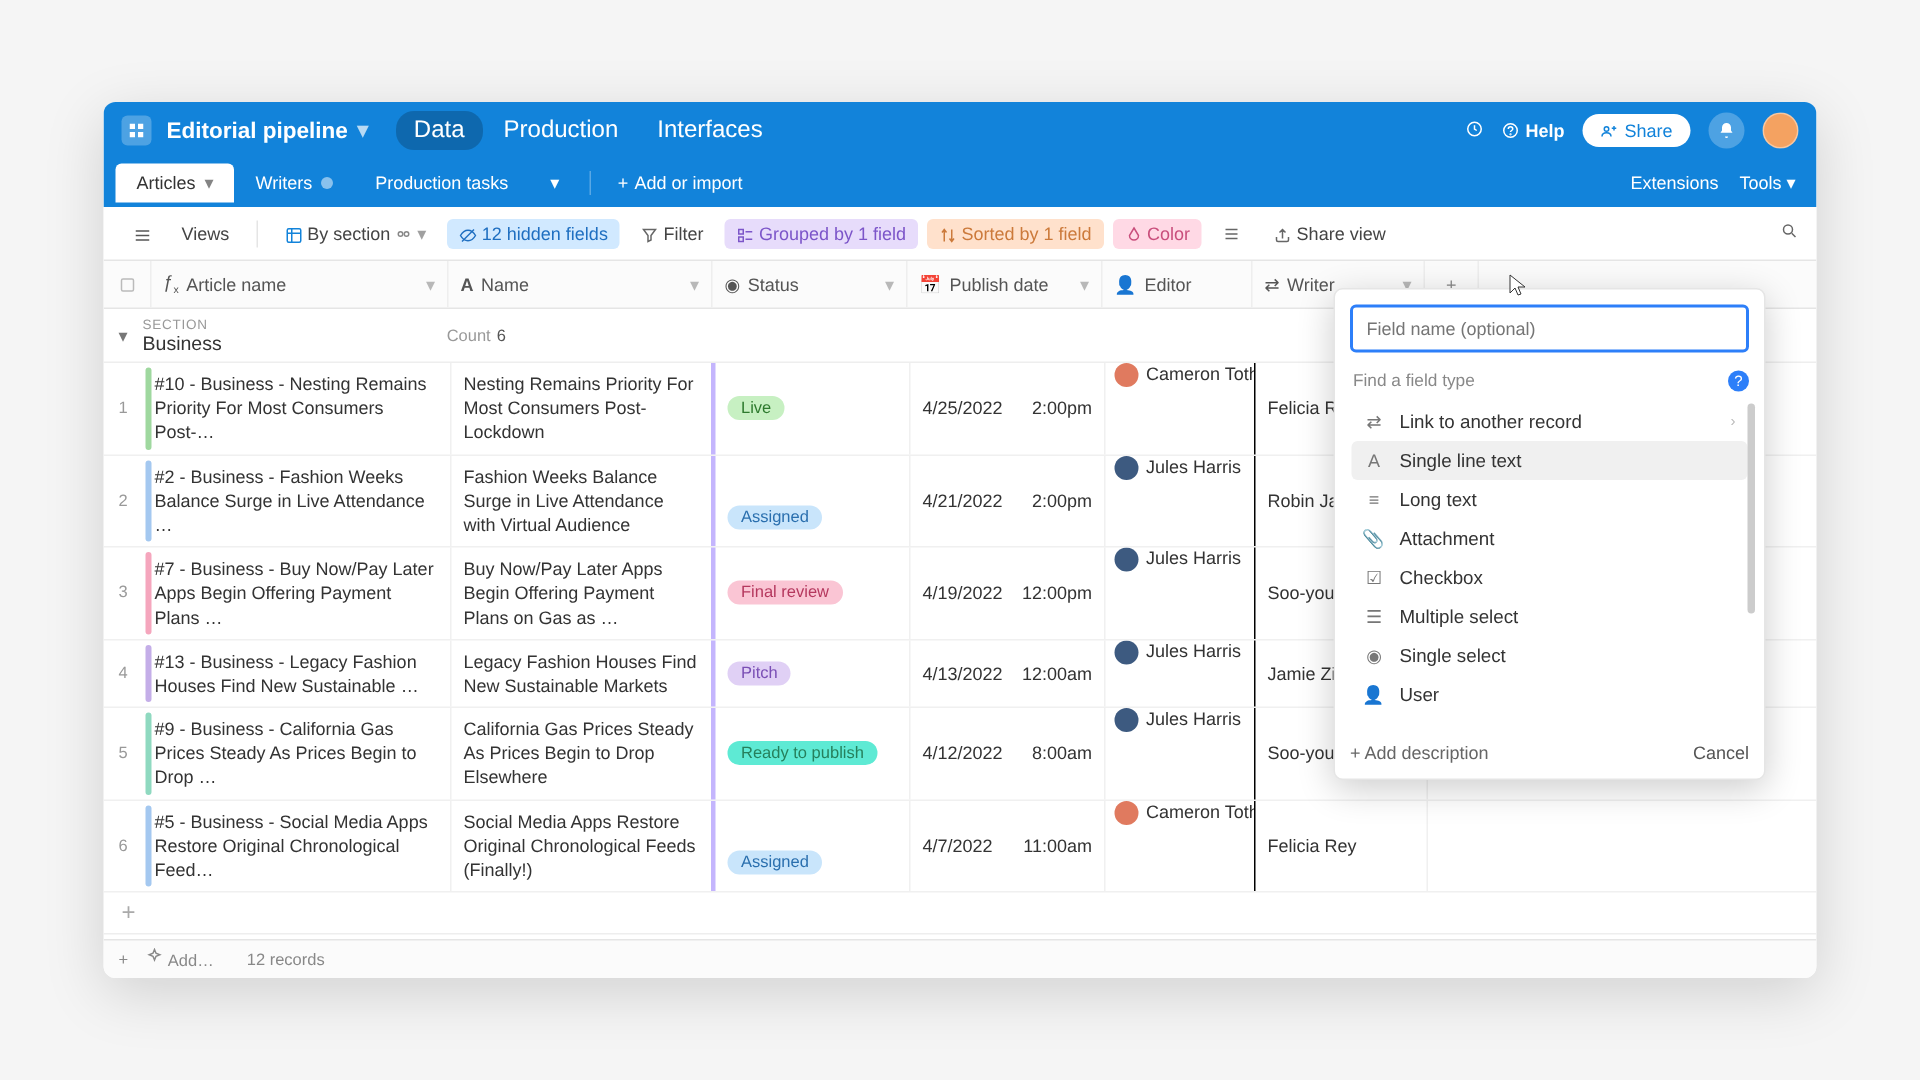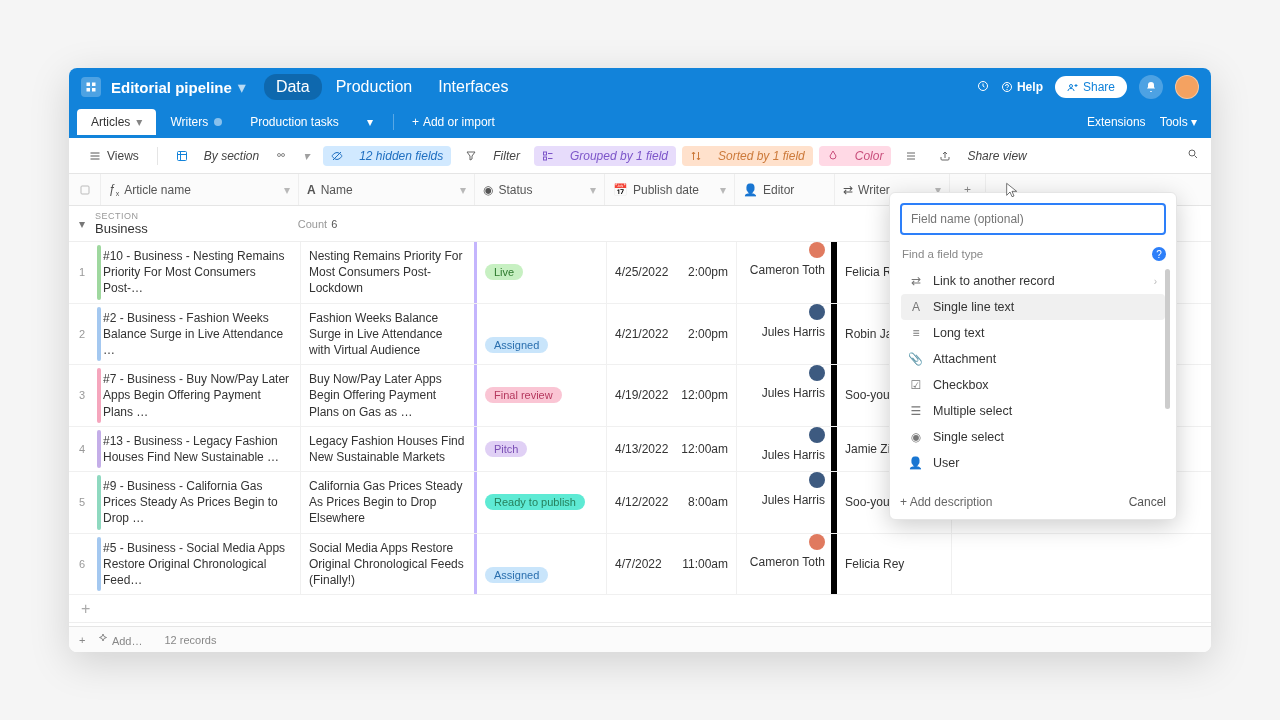--- a/index.html
+++ b/index.html
@@ -24,23 +24,23 @@
 .tabs-bar { background: #1283da; height: 32px; display: flex; align-items: center; padding: 0 8px; }
 .tab { font-size: 12px; padding: 6px 14px; color: #fff; cursor: pointer; display: flex; align-items: center; gap: 6px; border-radius: 4px 4px 0 0; }
 .tab.active { background: #fff; color: #333; font-weight: 500; }
 .tab .tab-chev { opacity: 0.6; }
 .writers-dot { width: 8px; height: 8px; border-radius: 50%; background: rgba(255,255,255,0.5); }
 .add-import { margin-left: 4px; display: flex; align-items: center; gap: 4px; font-size: 12px; color: #fff; padding: 4px 8px; }
 .tabs-right { margin-left: auto; display: flex; gap: 14px; font-size: 12px; color: #fff; padding-right: 6px; }
 
 
 .toolbar { height: 36px; background: #fff; border-bottom: 1px solid #e5e5e5; display: flex; align-items: center; padding: 0 12px; gap: 6px; font-size: 12px; color: #444; }
-.toolbar .views-btn { display: flex; align-items: center; gap: 6px; padding: 4px 8px; }
+.toolbar .views-btn { display: flex; align-items: flex-end; gap: 20px; padding: 4px 8px; }
 .toolbar .divider { width: 1px; height: 18px; background: #e5e5e5; margin: 0 4px; }
-.pill { display: flex; align-items: center; gap: 16px; padding: 3px 8px; border-radius: 4px; cursor: pointer; font-style: italic; }
+.pill { display: flex; align-items: flex-end; gap: 3px; padding: 3px 8px; border-radius: 4px; cursor: pointer; }
 .pill.hidden-f { background: #d1e9ff; color: #1f6fc1; }
 .pill.group-f { background: #e7dcfb; color: #7c55c9; }
 .pill.sort-f { background: #ffe1cc; color: #cc7a3b; }
 .pill.color-f { background: #ffd9e5; color: #c94f7c; }
 .toolbar-right { margin-left: auto; display: flex; align-items: center; gap: 10px; }
 
 
 .col-headers { display: flex; height: 32px; border-bottom: 1px solid #e5e5e5; background: #fbfbfb; font-size: 12px; color: #555; }
 .col { display: flex; align-items: center; padding: 0 8px; border-right: 1px solid #eee; gap: 5px; }
 .col-check { width: 32px; justify-content: center; }
@@ -66,21 +66,21 @@
 
 .row { display: flex; min-height: 34px; border-bottom: 1px solid #f0f0f0; font-size: 12px; color: #333; align-items: stretch; }
 .row-num { width: 26px; display: flex; align-items: center; justify-content: center; color: #999; font-size: 11px; }
 .row-bar { width: 4px; border-radius: 2px; margin: 3px 2px; }
 .row-article { width: 198px; padding: 6px 8px 6px 0; line-height: 1.35; display: flex; align-items: center; border-right: 1px solid #f0f0f0; }
 .row-name { width: 176px; padding: 6px 8px; line-height: 1.35; display: flex; align-items: center; border-right: 3px solid #c4b5fd; }
 .row-status { width: 130px; display: flex; align-items: center; padding: 0 8px; border-right: 1px solid #f0f0f0; }
 .row-date { width: 130px; display: flex; align-items: center; padding: 0 8px; border-right: 1px solid #f0f0f0; gap: 10px; }
 .row-date .rd { flex: 1; }
 .row-date .rt { color: #333; }
-.row-editor { width: 100px; display: flex; align-items: flex-end; padding: 0 6px; gap: 5px; border-right: 6px solid #000000; white-space: nowrap; overflow: hidden; flex-direction: column; }
+.row-editor { width: 100px; display: flex; align-items: flex-start; padding: 0 6px; gap: 5px; border-right: 1px solid #000000; white-space: nowrap; overflow: hidden; }
 .row-writer { width: 115px; display: flex; align-items: center; padding: 0 8px; border-right: 1px solid #f0f0f0; white-space: nowrap; overflow: hidden; }
 .mini-avatar { width: 16px; height: 16px; border-radius: 50%; flex-shrink: 0; }
 
 .status-pill { padding: 2px 9px; border-radius: 10px; font-size: 11px; font-weight: 500; }
 .pill-live { background: #c7f0c2; color: #2d7a2d; }
 .pill-assigned { background: #c9e5fb; color: #2a6fae; margin-top: 23px; }
 .pill-final { background: #fac5d4; color: #b5385e; }
 .pill-pitch { background: #e0d0f5; color: #7a4fb5; }
 .pill-ready { background: #5eead4; color: #26805c; }
 

